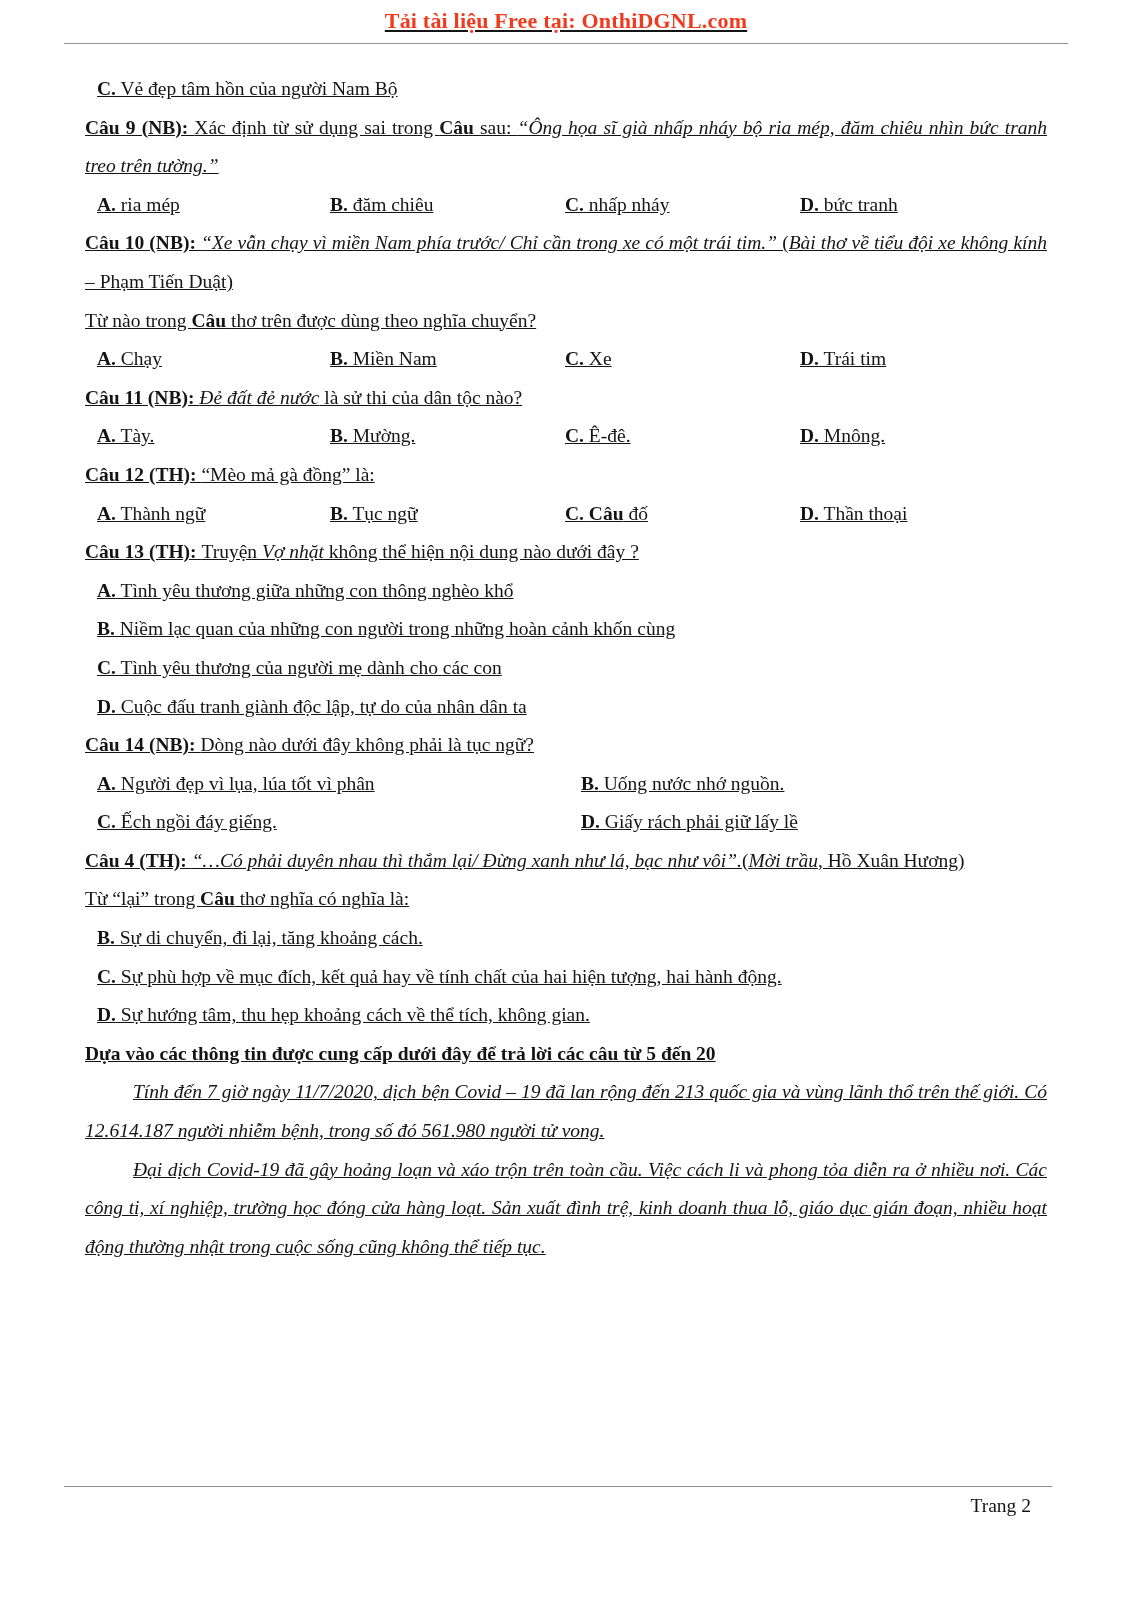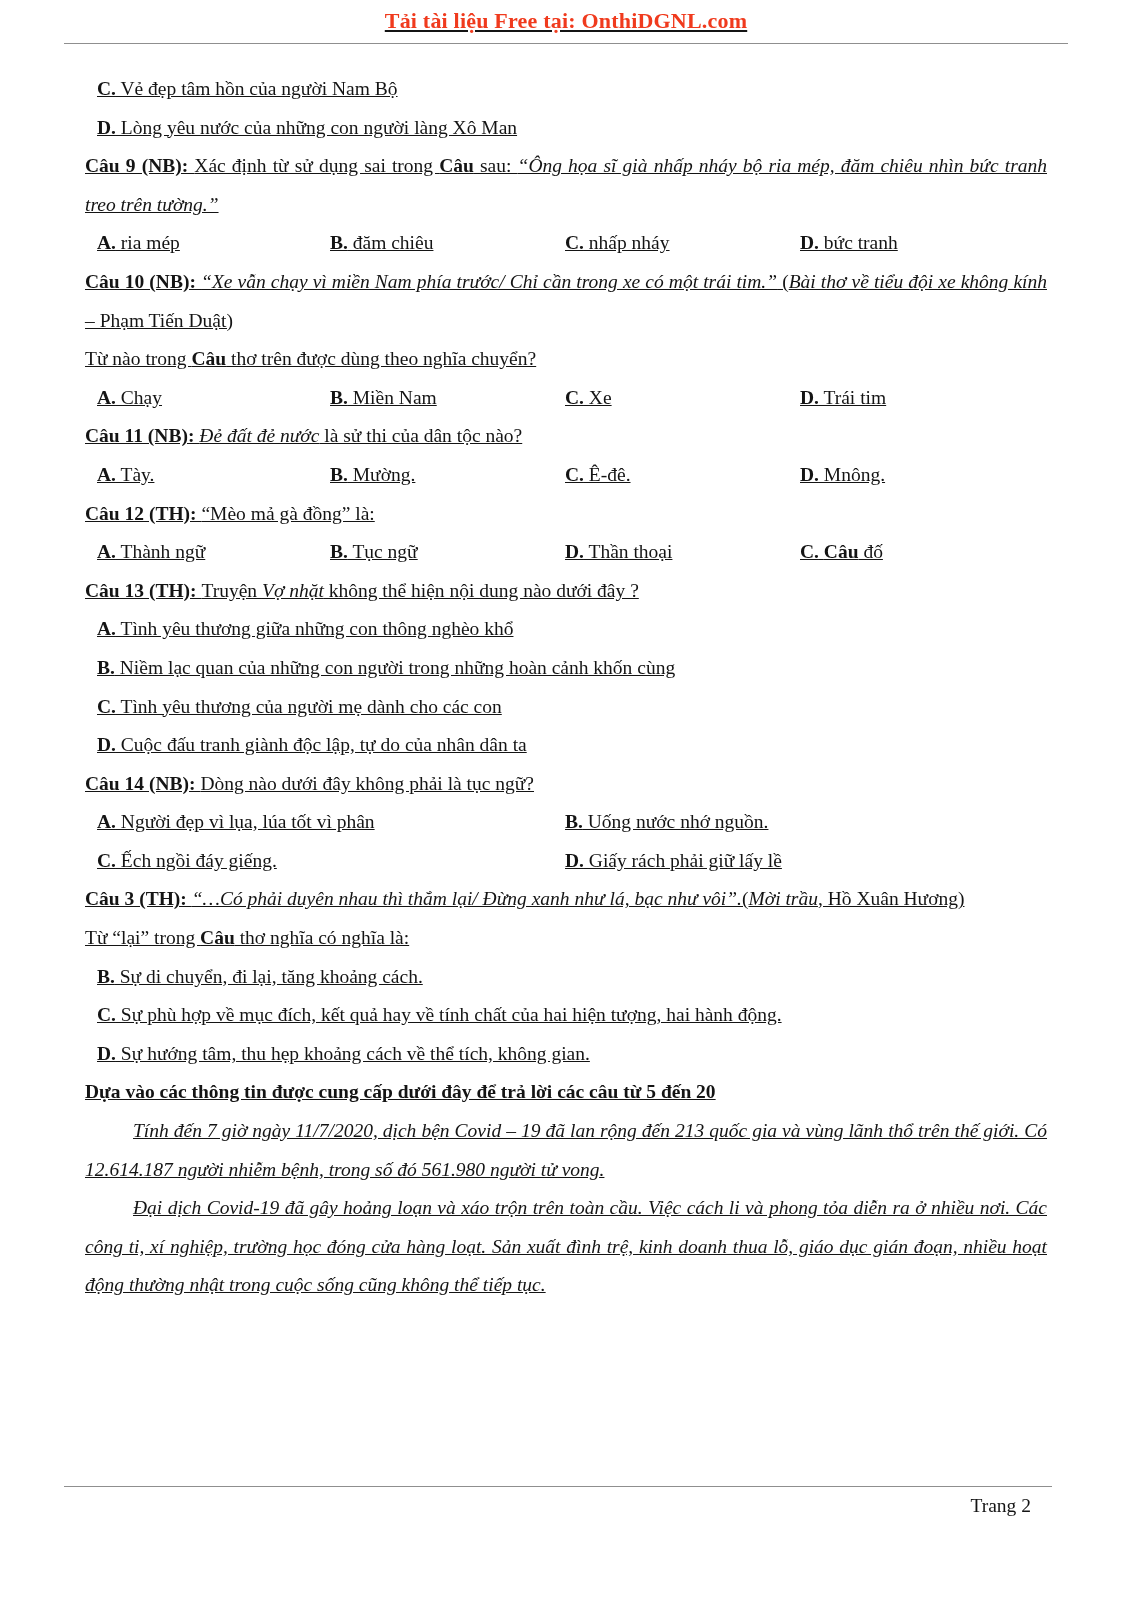--- a/index.html
+++ b/index.html
@@ -29,21 +29,21 @@
     font-size: 19.5px;
     line-height: 38.6px;
   }
   .line { text-align: left; }
   .line.q { text-align: justify; }
   .line.opt { padding-left: 12px; }
   .line.passage { text-align: justify; text-indent: 48px; }
   .line.heading { font-weight: bold; }
   .optrow { display: grid; padding-left: 12px; }
   .optrow.c4 { grid-template-columns: 233px 235px 235px 1fr; }
-  .optrow.c2 { grid-template-columns: 468px 1fr; }
+  .optrow.c2 { grid-template-columns: 468px 1fr; gap: 16px; }
   .optcell { white-space: nowrap; overflow: hidden; }
   .b { font-weight: bold; }
   .i { font-style: italic; }
   .footer {
     position: absolute;
     left: 0; right: 16px;
     top: 1486px;
   }
   .footer-rule {
     border: none;
@@ -61,21 +61,20 @@
 
 <div class="page">
 
   <div class="header">
     <div class="header-title" style="color: rgb(240, 58, 29);">Tải tài liệu Free tại: OnthiDGNL.com</div>
     <hr class="rule">
   </div>
 
   <div class="doc-body">
       <div class="line opt"><span class="b">C.</span><span> Vẻ đẹp tâm hồn của người Nam Bộ</span></div>
-      <div class="line opt"><span class="b">D.</span><span> Lòng yêu nước của những con người làng Xô Man</span></div>
       <div class="line q"><span class="b">Câu 9 (NB): </span><span>Xác định từ sử dụng sai trong </span><span class="b">Câu</span><span> sau: </span><span class="i">“Ông họa sĩ già nhấp nháy bộ ria mép, đăm chiêu nhìn bức tranh treo trên tường.”</span></div>
       <div class="optrow c4">
         <div class="optcell"><span class="b">A.</span><span> ria mép</span></div>
         <div class="optcell"><span class="b">B.</span><span> đăm chiêu</span></div>
         <div class="optcell"><span class="b">C.</span><span> nhấp nháy</span></div>
         <div class="optcell"><span class="b">D.</span><span> bức tranh</span></div>
       </div>
       <div class="line q"><span class="b">Câu 10 (NB): </span><span class="i">“Xe vẫn chạy vì miền Nam phía trước/ Chỉ cần trong xe có một trái tim.”</span><span> (</span><span class="i">Bài thơ về tiểu đội xe không kính</span><span> – Phạm Tiến Duật)</span></div>
       <div class="line"><span>Từ nào trong </span><span class="b">Câu</span><span> thơ trên được dùng theo nghĩa chuyển?</span></div>
       <div class="optrow c4">
@@ -88,38 +87,38 @@
       <div class="optrow c4">
         <div class="optcell"><span class="b">A.</span><span> Tày.</span></div>
         <div class="optcell"><span class="b">B.</span><span> Mường.</span></div>
         <div class="optcell"><span class="b">C.</span><span> Ê-đê.</span></div>
         <div class="optcell"><span class="b">D.</span><span> Mnông.</span></div>
       </div>
       <div class="line q"><span class="b">Câu 12 (TH): </span><span>“Mèo mả gà đồng” là:</span></div>
       <div class="optrow c4">
         <div class="optcell"><span class="b">A.</span><span> Thành ngữ</span></div>
         <div class="optcell"><span class="b">B.</span><span> Tục ngữ</span></div>
+        <div class="optcell"><span class="b">C.</span><span> </span><span class="b">Câu</span><span> đố</span></div>
         <div class="optcell"><span class="b">D.</span><span> Thần thoại</span></div>
-        <div class="optcell"><span class="b">C.</span><span> </span><span class="b">Câu</span><span> đố</span></div>
       </div>
       <div class="line q"><span class="b">Câu 13 (TH): </span><span>Truyện </span><span class="i">Vợ nhặt</span><span> không thể hiện nội dung nào dưới đây ?</span></div>
       <div class="line opt"><span class="b">A.</span><span> Tình yêu thương giữa những con thông nghèo khổ</span></div>
       <div class="line opt"><span class="b">B.</span><span> Niềm lạc quan của những con người trong những hoàn cảnh khốn cùng</span></div>
       <div class="line opt"><span class="b">C.</span><span> Tình yêu thương của người mẹ dành cho các con</span></div>
       <div class="line opt"><span class="b">D.</span><span> Cuộc đấu tranh giành độc lập, tự do của nhân dân ta</span></div>
       <div class="line q"><span class="b">Câu 14 (NB): </span><span>Dòng nào dưới đây không phải là tục ngữ?</span></div>
       <div class="optrow c2">
         <div class="optcell"><span class="b">A.</span><span> Người đẹp vì lụa, lúa tốt vì phân</span></div>
         <div class="optcell"><span class="b">B.</span><span> Uống nước nhớ nguồn.</span></div>
       </div>
       <div class="optrow c2">
         <div class="optcell"><span class="b">C.</span><span> Ếch ngồi đáy giếng.</span></div>
         <div class="optcell"><span class="b">D.</span><span> Giấy rách phải giữ lấy lề</span></div>
       </div>
-      <div class="line q"><span class="b">Câu 3 (TH): </span><span class="i">“…Có phải duyên nhau thì thắm lại/ Đừng xanh như lá, bạc như vôi”.</span><span>(</span><span class="i">Mời trầu</span><span>, Hồ Xuân Hương)</span></div>
+      <div class="line q"><span class="b">Câu 4 (TH): </span><span class="i">“…Có phải duyên nhau thì thắm lại/ Đừng xanh như lá, bạc như vôi”.</span><span>(</span><span class="i">Mời trầu</span><span>, Hồ Xuân Hương)</span></div>
       <div class="line"><span>Từ “lại” trong </span><span class="b">Câu</span><span> thơ nghĩa có nghĩa là:</span></div>
       <div class="line opt"><span class="b">B.</span><span> Sự di chuyển, đi lại, tăng khoảng cách.</span></div>
       <div class="line opt"><span class="b">C.</span><span> Sự phù hợp về mục đích, kết quả hay về tính chất của hai hiện tượng, hai hành động.</span></div>
       <div class="line opt"><span class="b">D.</span><span> Sự hướng tâm, thu hẹp khoảng cách về thể tích, không gian.</span></div>
       <div class="line heading"><span class="b">Dựa vào các thông tin được cung cấp dưới đây để trả lời các câu từ 5 đến 20</span></div>
       <div class="line passage"><span class="i">Tính đến 7 giờ ngày 11/7/2020, dịch bện Covid – 19 đã lan rộng đến 213 quốc gia và vùng lãnh thổ trên thế giới. Có 12.614.187 người nhiễm bệnh, trong số đó 561.980 người tử vong.</span></div>
       <div class="line passage"><span class="i">Đại dịch Covid-19 đã gây hoảng loạn và xáo trộn trên toàn cầu. Việc cách li và phong tỏa diễn ra ở nhiều nơi. Các công ti, xí nghiệp, trường học đóng cửa hàng loạt. Sản xuất đình trệ, kinh doanh thua lỗ, giáo dục gián đoạn, nhiều hoạt động thường nhật trong cuộc sống cũng không thể tiếp tục.</span></div>
     </div>
 
   <div class="footer">

